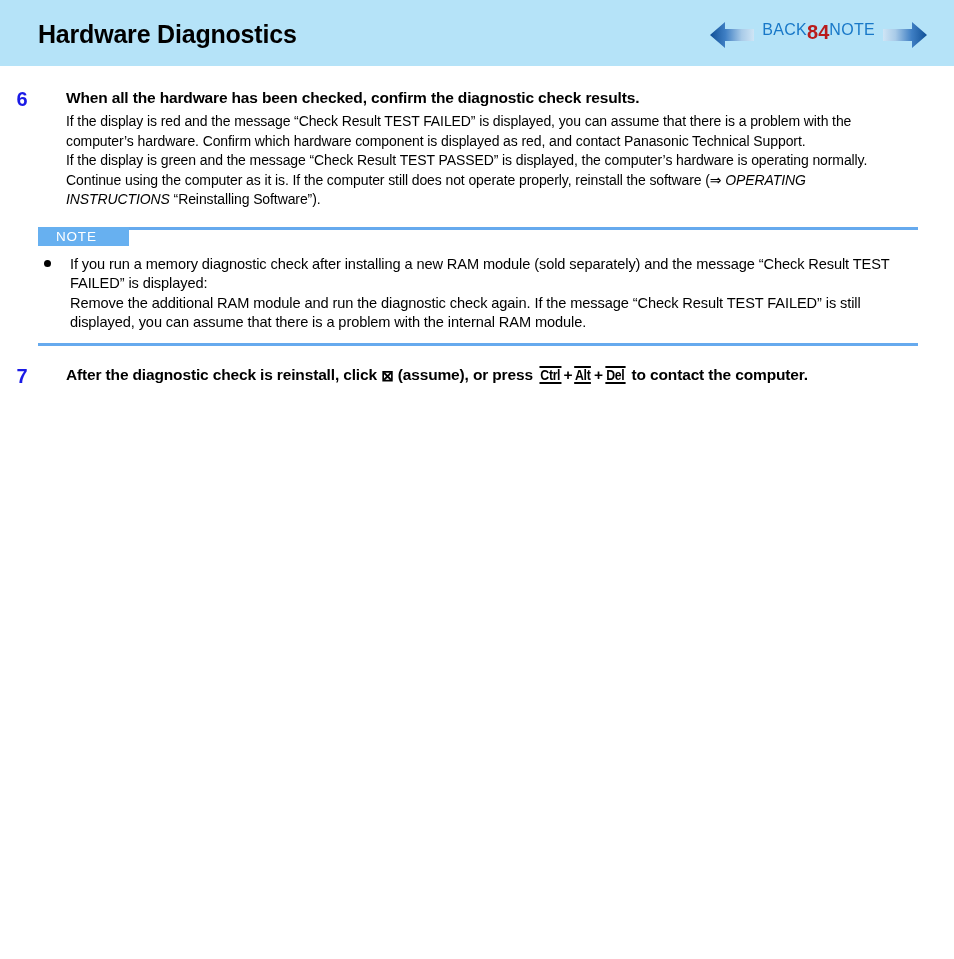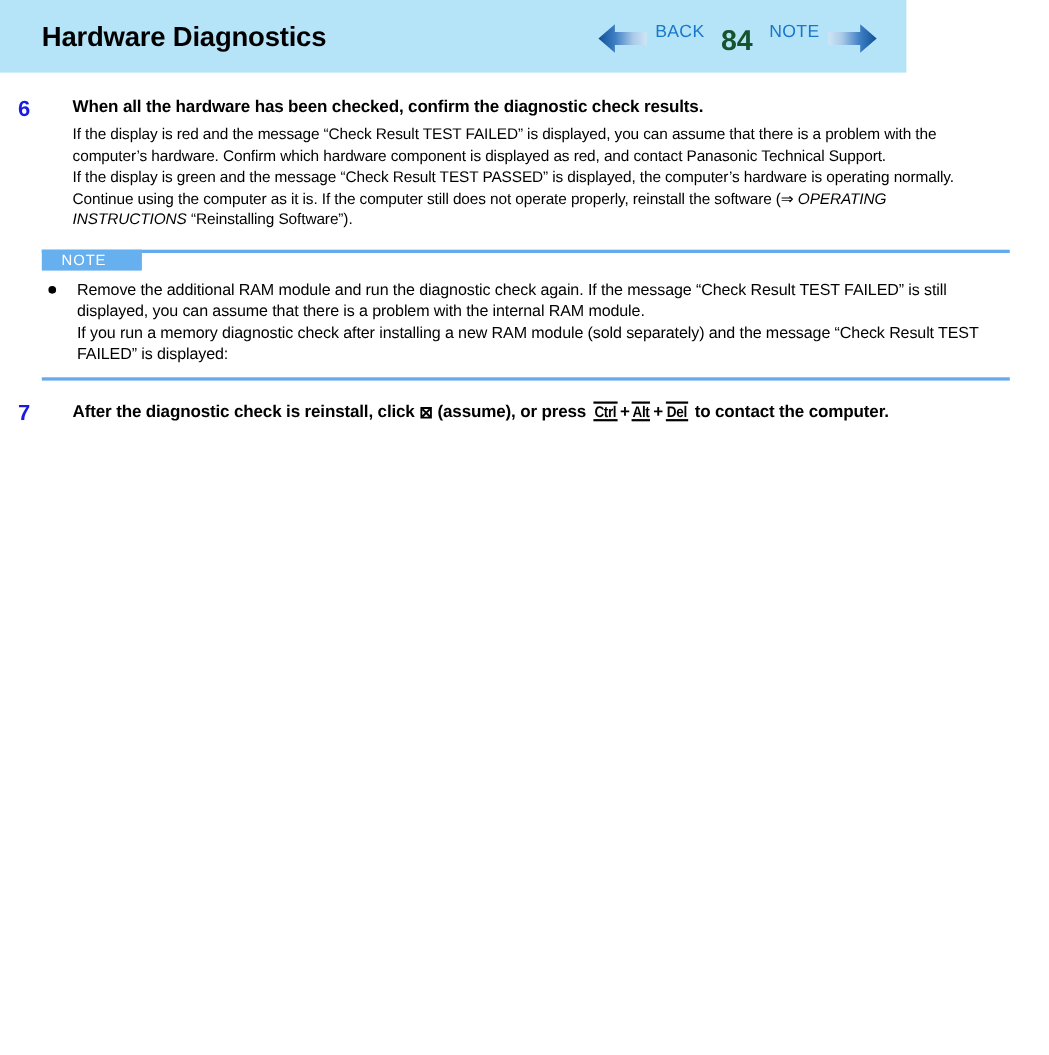--- a/index.html
+++ b/index.html
@@ -11,21 +11,21 @@
     height: 959px;
     background: #ffffff;
     font-family: "Liberation Sans", sans-serif;
     color: #000000;
     overflow: hidden;
   }
 
   
   .header {
     position: relative;
-    width: 824px;
+    width: 954px;
     height: 66px;
     background: #b5e3f8;
     box-sizing: border-box;
   }
   .header-title {
     position: absolute;
     left: 38px;
     top: 20px;
     font-size: 25px;
     font-weight: bold;
@@ -41,24 +41,24 @@
     align-items: flex-start;
     height: 28px;
   }
   .nav-label {
     font-size: 16px;
     color: #1878c8;
     letter-spacing: 0.3px;
     white-space: nowrap;
   }
   .nav-page {
-    font-size: 26px;
-    font-weight: bold;
-    color: #14532d;
-    margin: 0 15px;
+    font-size: 20px;
+    font-weight: bold;
+    color: #b91c1c;
+    margin: 0 0;
     white-space: nowrap;
   }
   .arrow-svg { display: block; }
   .arrow-back { margin-right: 7px; }
   .arrow-next { margin-left: 7px; }
 
   
   .content {
     position: relative;
     width: 954px;
@@ -230,22 +230,22 @@
     </div>
   </div>
 
   <div class="note-block">
     <div class="note-rule-top"></div>
     <div class="note-tab">NOTE</div>
 
     <div class="note-body">
       <div class="note-item">
         <span class="note-bullet"></span>
+        <div class="note-text">If you run a memory diagnostic check after installing a new RAM module (sold separately) and the message “Check Result TEST FAILED” is displayed:</div>
         <div class="note-text">Remove the additional RAM module and run the diagnostic check again. If the message “Check Result TEST FAILED” is still displayed, you can assume that there is a problem with the internal RAM module.</div>
-        <div class="note-text">If you run a memory diagnostic check after installing a new RAM module (sold separately) and the message “Check Result TEST FAILED” is displayed:</div>
       </div>
     </div>
 
     <div class="note-rule-bottom"></div>
   </div>
 
   <div class="step" style="margin-top:19px;">
     <div class="step-num">7</div>
     <div class="step-body">
       <div class="step-title"><span>After the diagnostic check is reinstall, click </span><span class="close-glyph">⊠</span><span>&nbsp;</span><span>(assume), or press </span><span class="keycap">Ctrl</span><span>+</span><span class="keycap">Alt</span><span>+</span><span class="keycap">Del</span><span> to contact the computer.</span></div>

